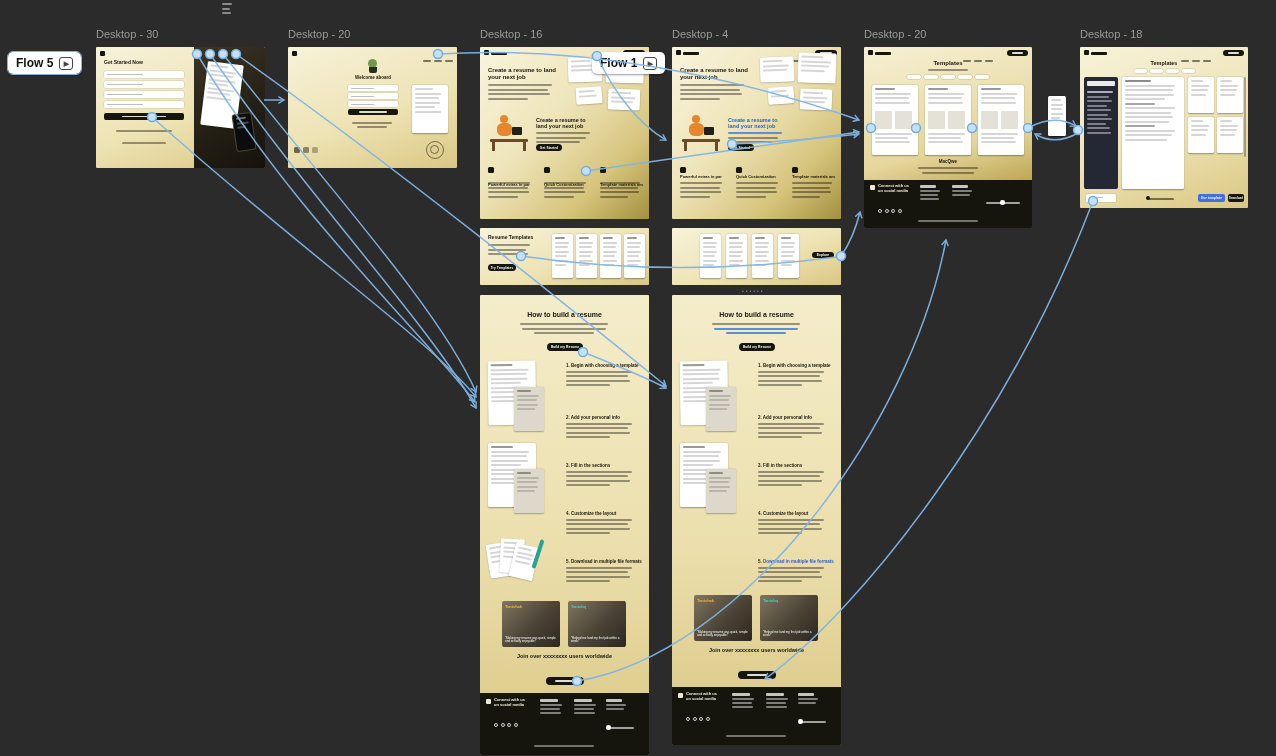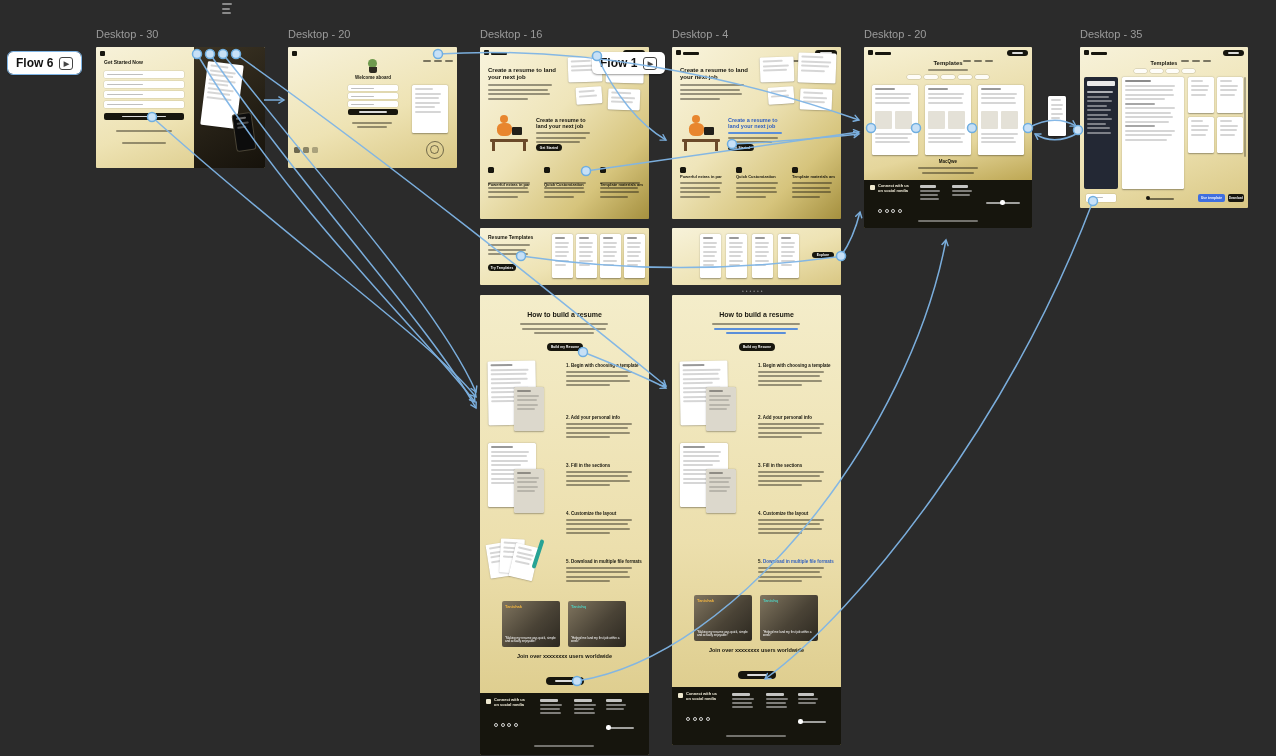--- a/index.html
+++ b/index.html
@@ -45,21 +45,21 @@
   .col .b{margin-top:2.2px}
 </style>
 </head>
 <body>
 
 <div class="frame-label" style="left:96px;top:28px">Desktop - 30</div>
 <div class="frame-label" style="left:288px;top:28px">Desktop - 20</div>
 <div class="frame-label" style="left:480px;top:28px">Desktop - 16</div>
 <div class="frame-label" style="left:672px;top:28px">Desktop - 4</div>
 <div class="frame-label" style="left:864px;top:28px">Desktop - 20</div>
-<div class="frame-label" style="left:1080px;top:28px">Desktop - 35</div>
+<div class="frame-label" style="left:1080px;top:28px">Desktop - 18</div>
 
 <div class="a" style="left:222px;top:3px;width:12px">
   <i class="b" style="background:#8a8a8a;width:10px;margin-top:0"></i>
   <i class="b" style="background:#8a8a8a;width:8px"></i>
   <i class="b" style="background:#8a8a8a;width:9px"></i>
 </div>
 
 <div class="frame grad-soft" style="left:96px;top:47px;width:169px;height:121px">
   <span class="logo" style="left:4px;top:4px"></span>
   <div class="h" style="left:8px;top:13px;font-size:5px">Get Started Now</div>
@@ -831,21 +831,21 @@
   <div class="fieldrow" style="left:6px;top:147px;width:30px;height:8px">
       <i></i>
     </div>
   <i class="dotline" style="left:68px;top:151px;width:26px"></i>
   <i class="dotknob" style="left:66px;top:149px"></i>
   <div class="pill" style="left:118px;top:147px;width:27px;height:8px;background:#3f6fe0;border-radius:2px">Use template</div>
   <div class="pill" style="left:148px;top:147px;width:16px;height:8px;border-radius:2px;font-size:2.8px">Download</div>
 </div>
 
 <div class="flow-badge sel" style="left:8px;top:52px">
-  <span>Flow 6</span>
+  <span>Flow 5</span>
   <span class="play">▶</span>
 </div>
 <div class="flow-badge" style="left:592px;top:52px">
   <span>Flow 1</span>
   <span class="play">▶</span>
 </div>
 
 <svg id="connectors" width="1276" height="756" viewBox="0 0 1276 756">
   <defs>
     <marker id="arw" viewBox="0 0 8 8" refX="6" refY="4" markerWidth="5.5" markerHeight="5.5" orient="auto">

